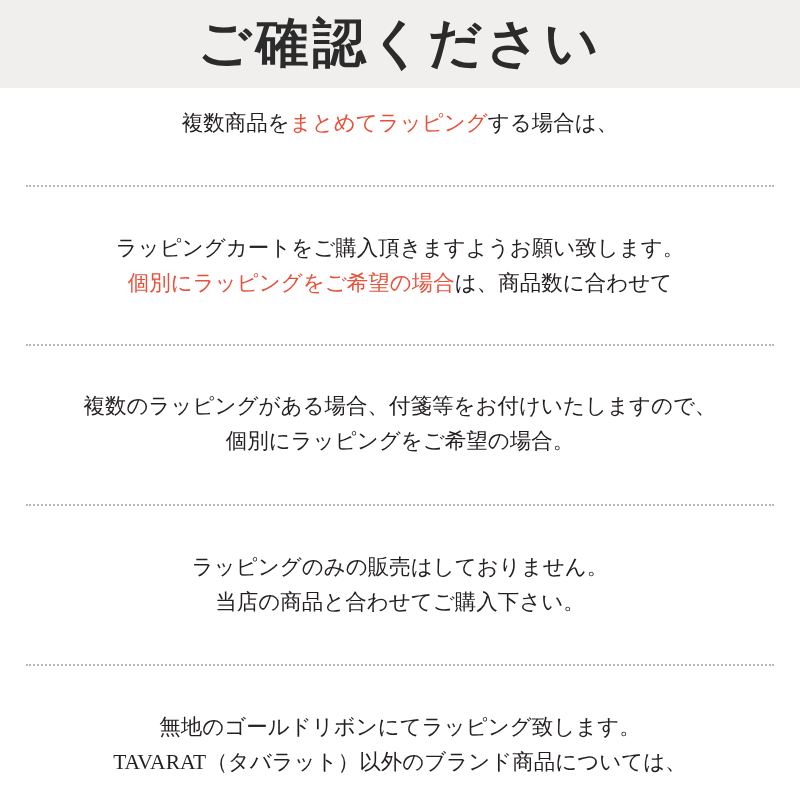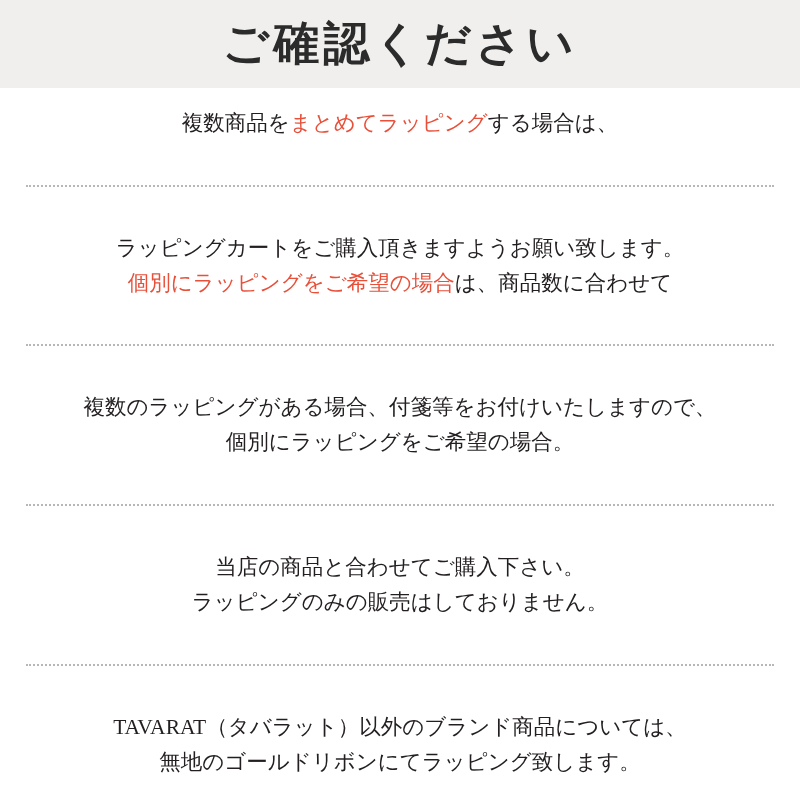--- a/index.html
+++ b/index.html
@@ -23,21 +23,21 @@
   }
   .header {
     height: 88px;
     background: #f0efed;
     display: flex;
     align-items: center;
     justify-content: center;
     flex: 0 0 auto;
   }
   .header-title {
-    font-size: 46px;
+    font-size: 53px;
     font-weight: bold;
     letter-spacing: 4px;
     color: #2b2b2b;
     font-family: Liberation Serif, serif;
   }
   .content {
     flex: 1 1 auto;
     display: flex;
     flex-direction: column;
     justify-content: space-between;
@@ -65,21 +65,21 @@
     line-height: 1.62;
     color: #231f20;
   }
   .sz-22 { font-size: 21.5px; }
   .hl {
     color: #e8503a;
   }
   
   .b0 { padding: 18px 0 16px; }
   .b1 { padding: 16px 0 16px; }
-  .b2 { padding: 16px 0 16px; }
+  .b2 { padding: 16px 0 16px; font-family: Liberation Mono, monospace; }
   .b3 { padding: 16px 0 16px; }
   .b4 { padding: 16px 0 16px; }
   .b5 { padding: 16px 0 14px; }
   .b6 { padding: 16px 0 12px; }
 </style>
 </head>
 <body>
 
 <div class="page">
 
@@ -113,35 +113,35 @@
       </span>
       <span class="line sz-22">
         <span>個別にラッピングをご希望の場合。</span>
       </span>
     </div>
 
     <div class="divider"></div>
 
     <div class="block b3">
       <span class="line sz-22">
-        <span>当店の商品と合わせてご購入下さい。</span>
+        <span>ラッピングのみの販売はしておりません。</span>
       </span>
       <span class="line sz-22">
-        <span>ラッピングのみの販売はしておりません。</span>
+        <span>当店の商品と合わせてご購入下さい。</span>
       </span>
     </div>
 
     <div class="divider"></div>
 
     <div class="block b4">
       <span class="line sz-22">
-        <span>TAVARAT（タバラット）以外のブランド商品については、</span>
+        <span>無地のゴールドリボンにてラッピング致します。</span>
       </span>
       <span class="line sz-22">
-        <span>無地のゴールドリボンにてラッピング致します。</span>
+        <span>TAVARAT（タバラット）以外のブランド商品については、</span>
       </span>
     </div>
 
     <div class="divider"></div>
 
 
     <div class="divider"></div>
 
   </div>
 

